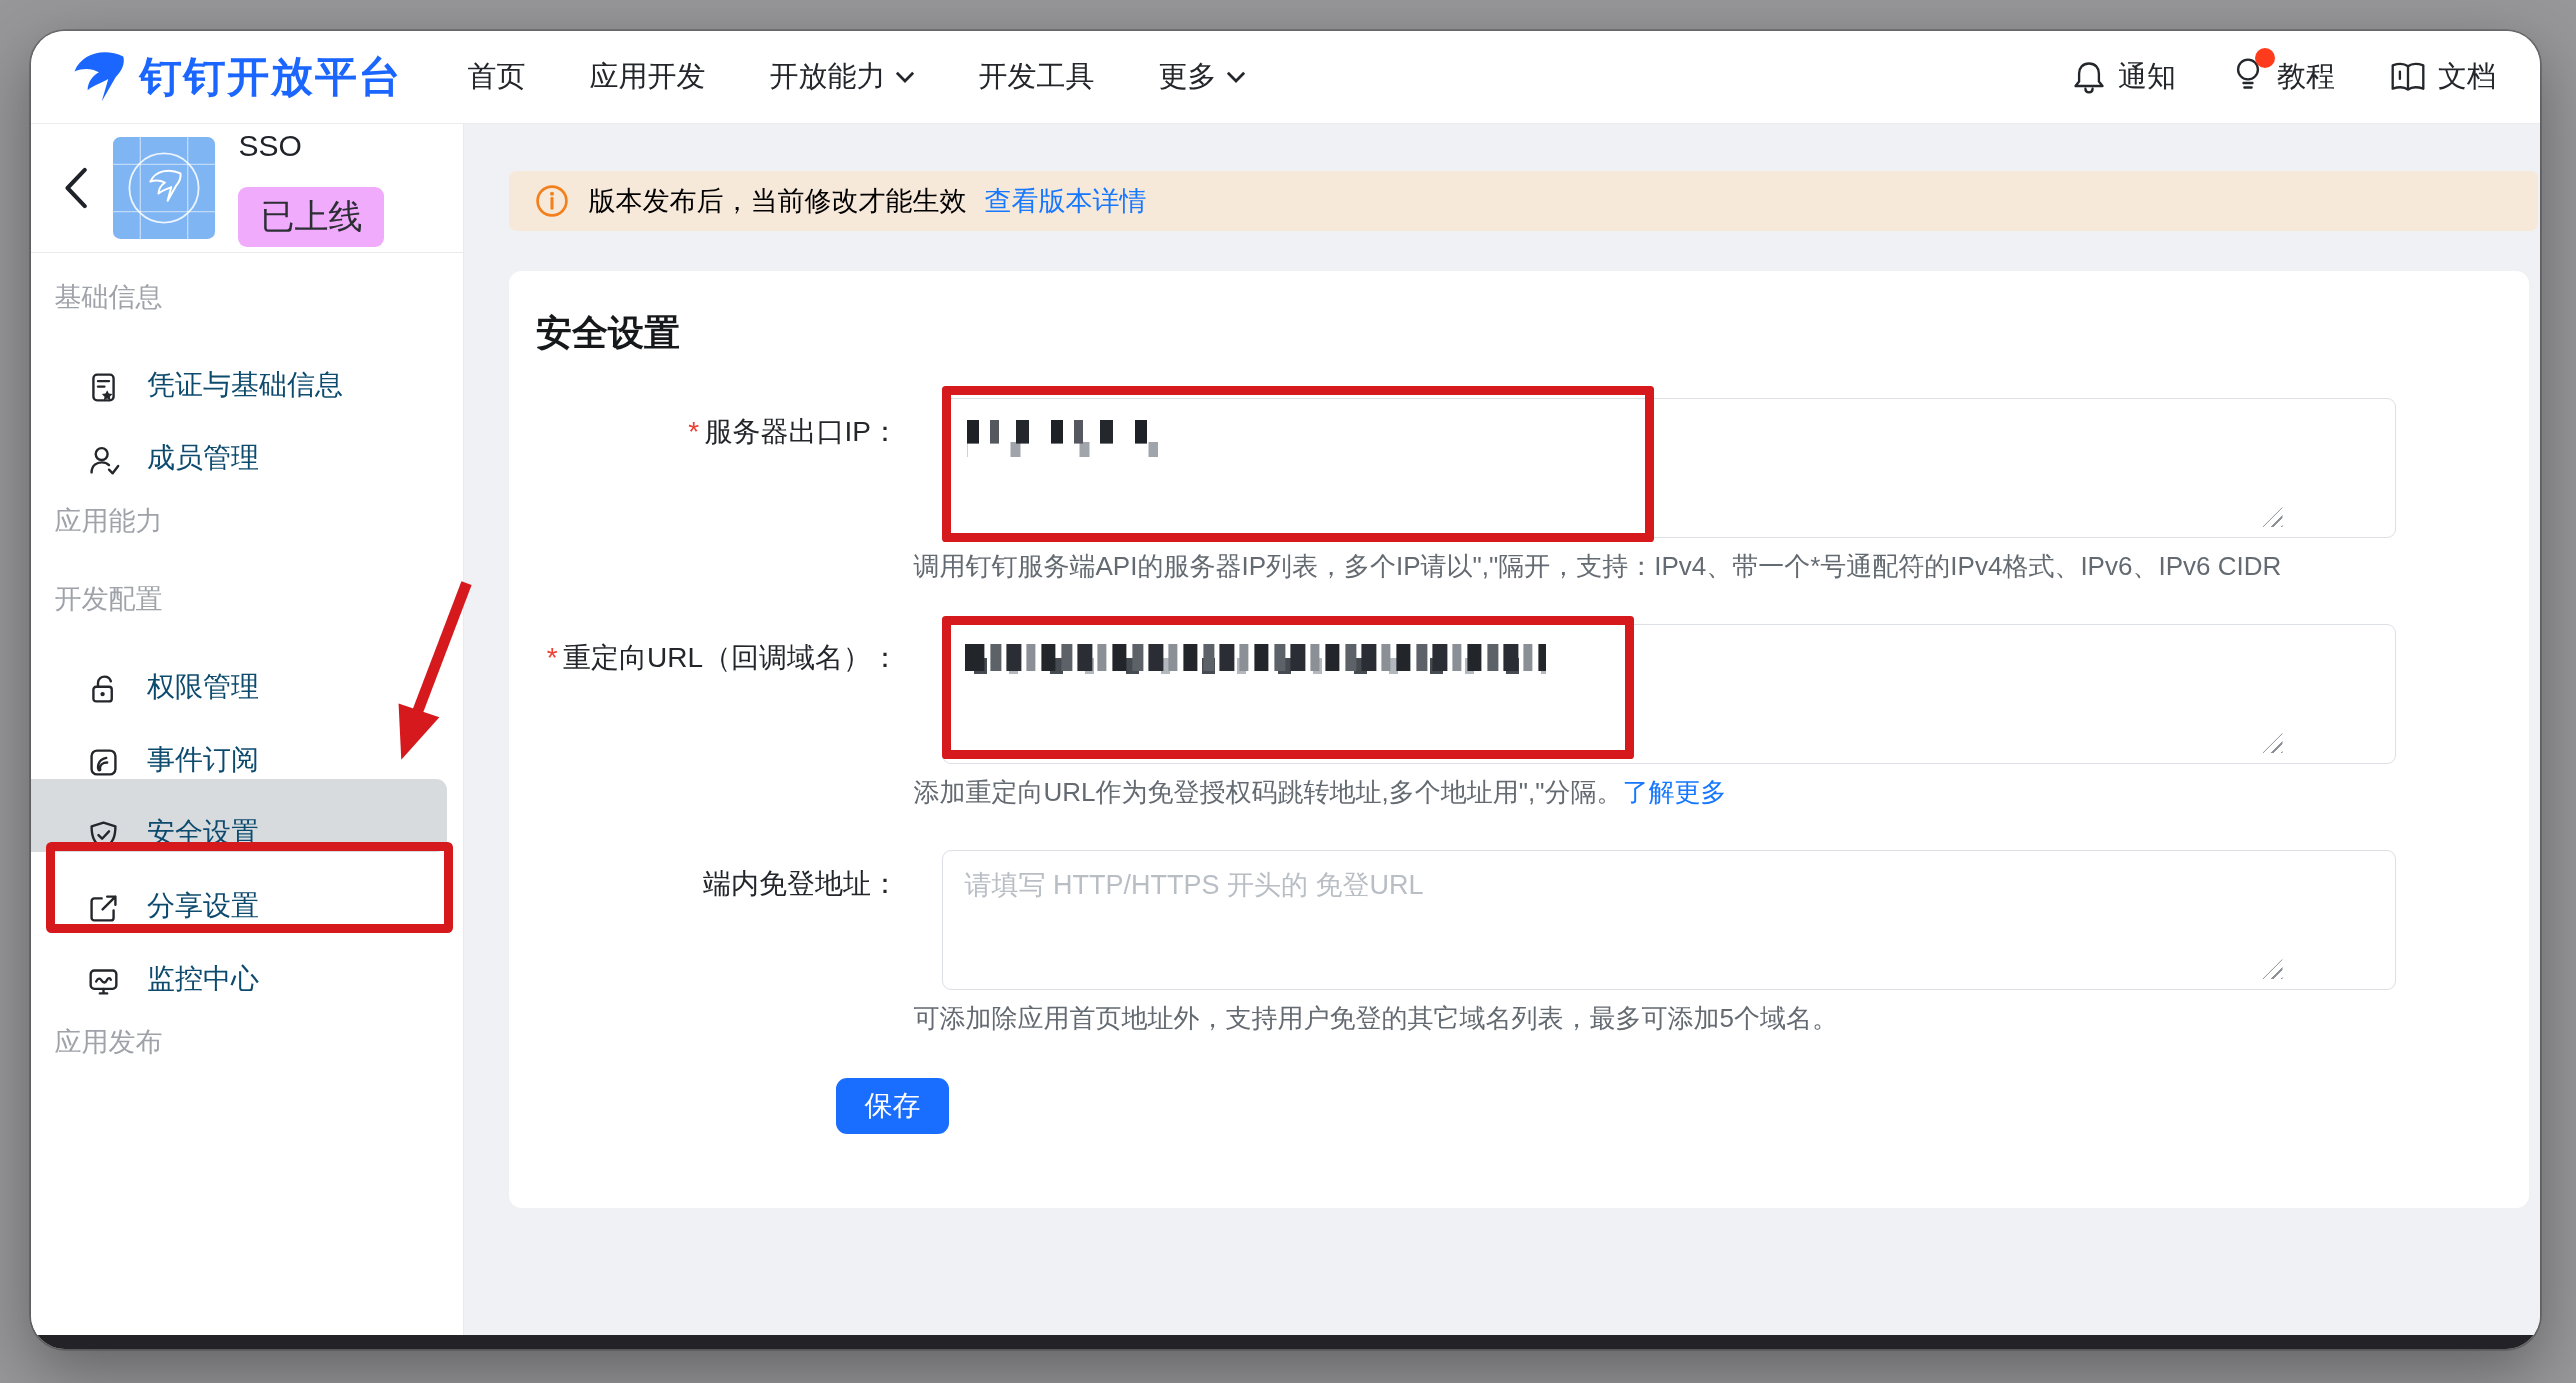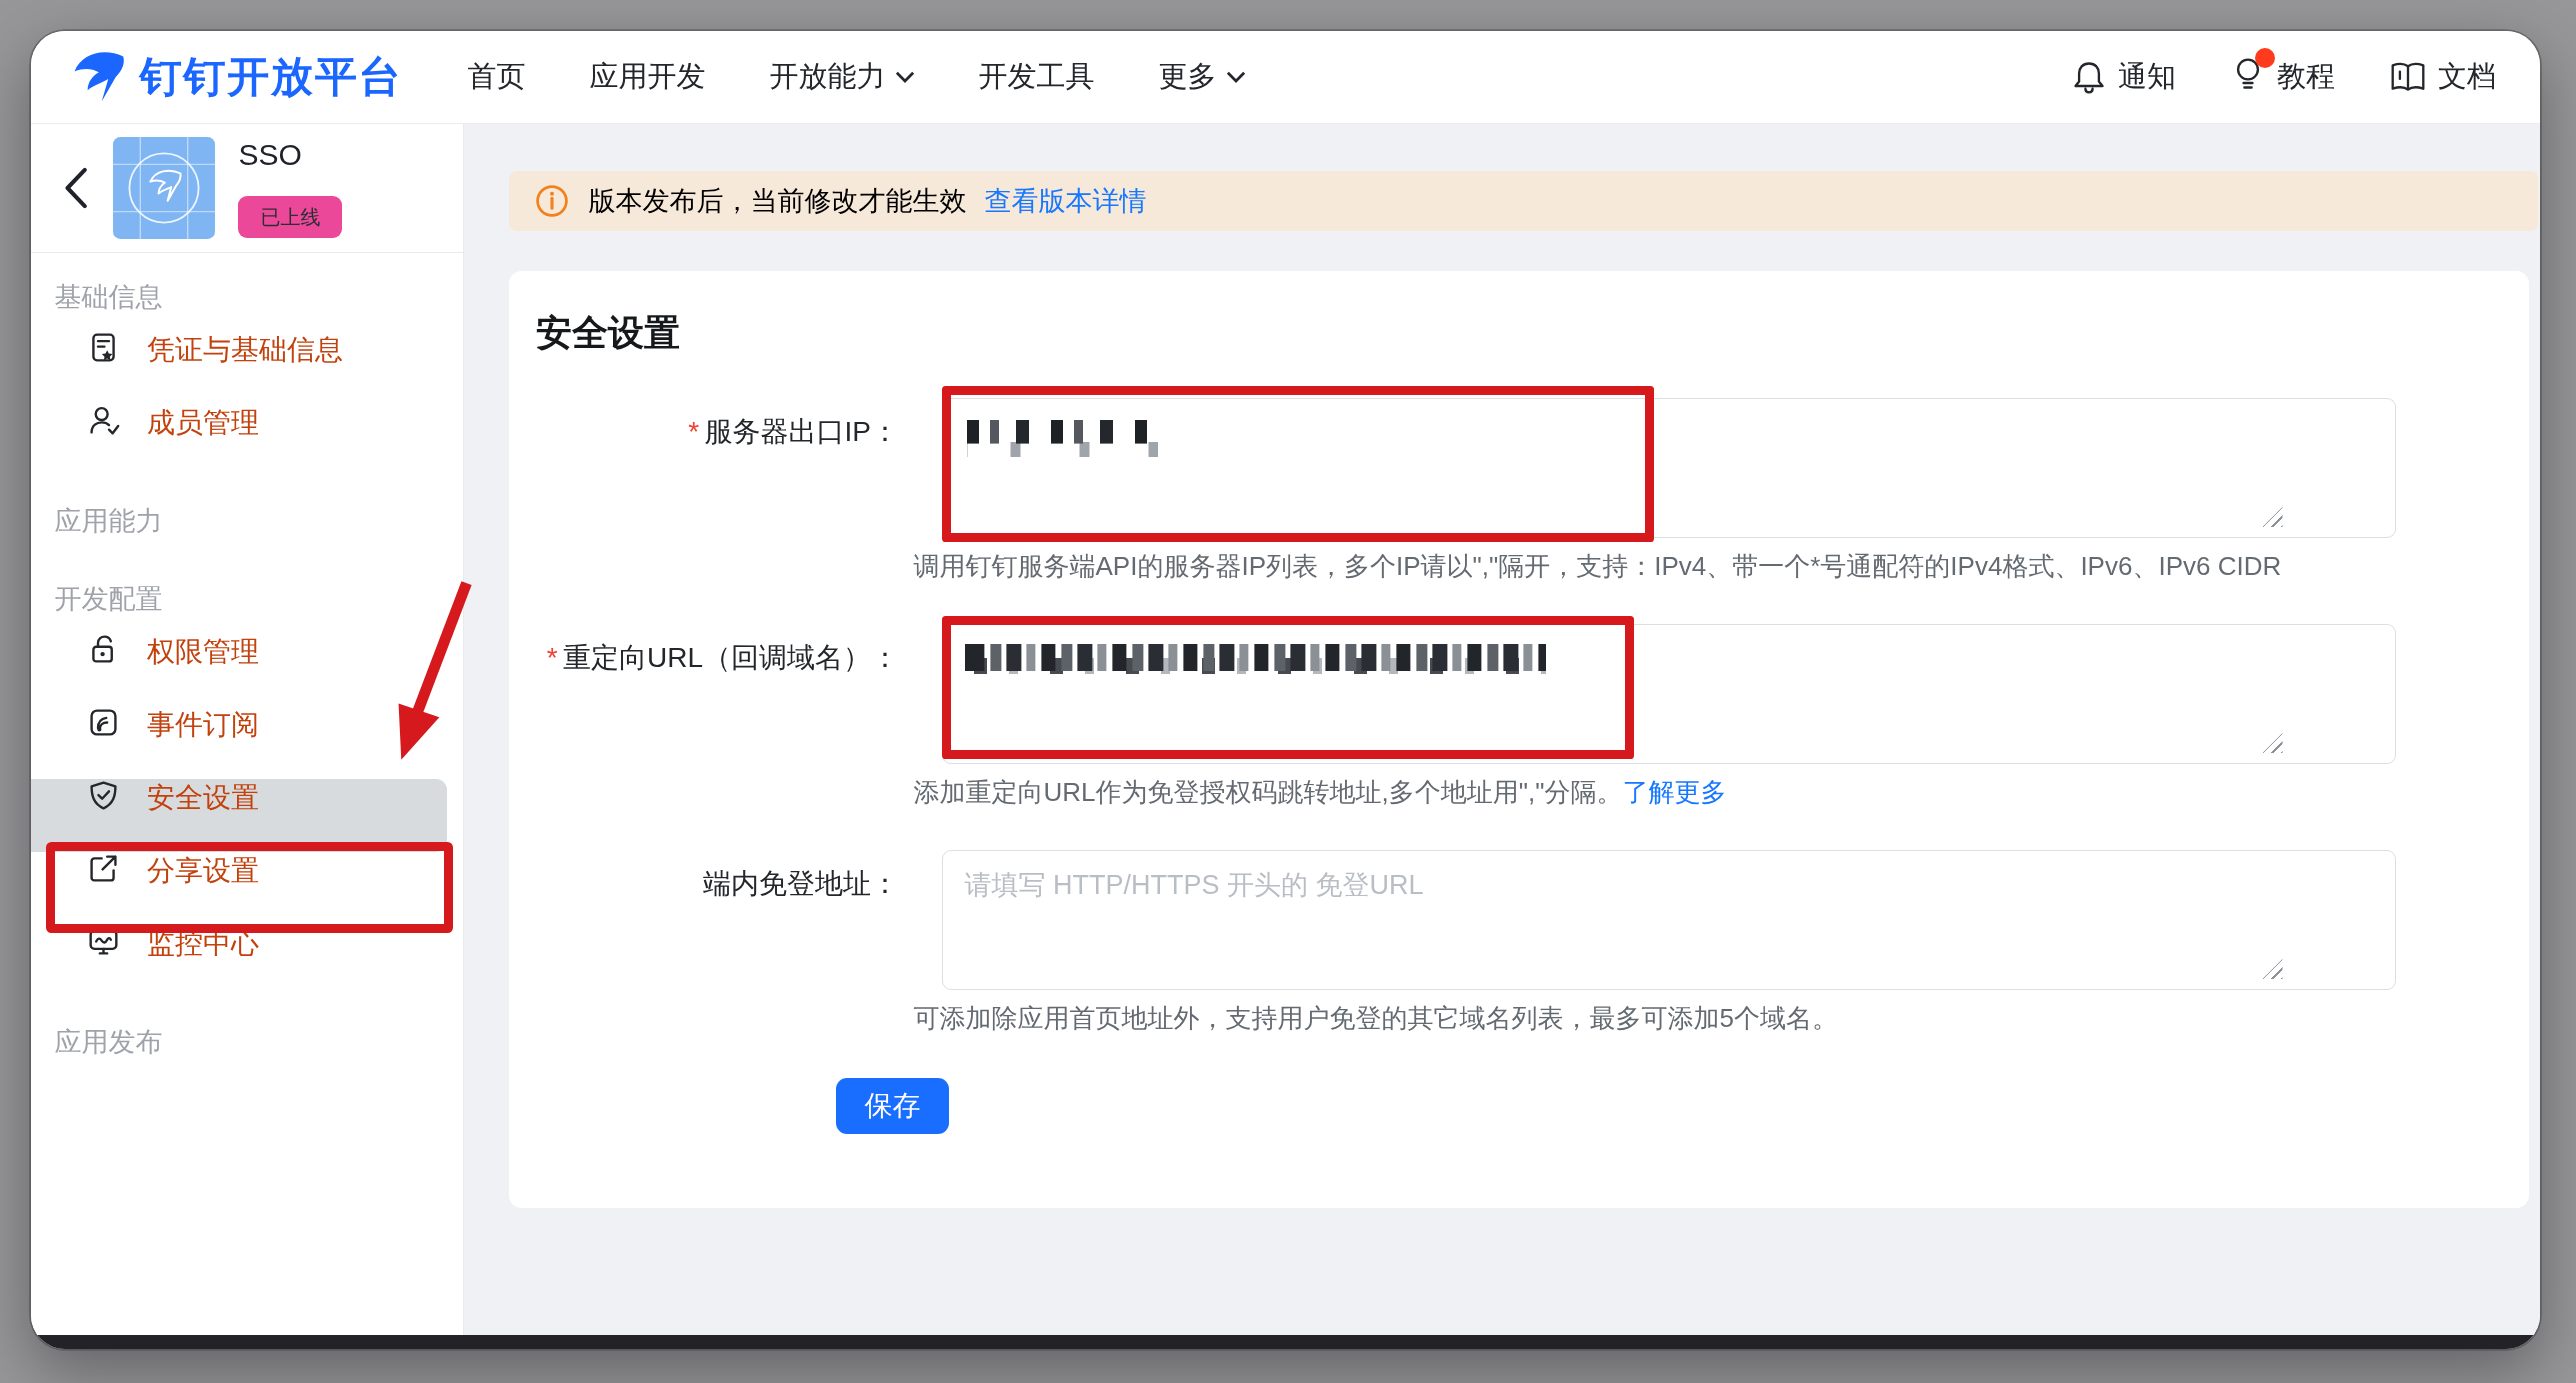--- a/index.html
+++ b/index.html
@@ -37,24 +37,24 @@
   
   .body-row { display:flex; height:1211px; }
   
   .sidebar { width:433px; background:#fff; border-right:1.8px solid #e8eaec; position:relative; flex:none; }
   .app-header { height:129px; display:flex; align-items:center; padding:0 18px 0 23.6px; border-bottom:1.8px solid #e8eaec; }
   .back-chev { width:42px; height:54px; flex:none; margin-right:16.3px; cursor:pointer; display:flex; align-items:center; justify-content:center; }
   .app-icon { width:102px; height:102px; border-radius:7.3px; background:#7fb5f3; position:relative; flex:none; overflow:hidden; }
   .app-icon .gridlines { position:absolute; inset:0; }
   .app-meta { margin-left:23.6px; display:flex; flex-direction:column; gap:24px; }
   .app-name { font-size:30px; color:#1f2329; font-weight:500; }
-  .app-badge { background:#ec4899; color:#2b2e33; font-size:20px; padding:7.3px 22px; border-radius:9px; width:max-content; }
+  .app-badge { background:#f0abfc; color:#2b2e33; font-size:34px; padding:7.3px 22px; border-radius:9px; width:max-content; }
   .side-nav { padding-top:0; }
   .section-label { padding:23.6px 0 14.5px 23.6px; font-size:27px; line-height:40px; color:#9fa3a9; }
-  .item { height:73px; display:flex; align-items:flex-start; gap:27px; padding-left:56px; font-size:28px; color:#c2410c; cursor:pointer; position:relative; }
+  .item { height:73px; display:flex; align-items:flex-end; gap:27px; padding-left:56px; font-size:28px; color:#0c4a6e; cursor:pointer; position:relative; }
   .item svg { flex:none; }
   .item.selected { background:#d8dbde; margin-right:16.3px; border-radius:0 11px 11px 0; }
   
   .annot-box-side {
     position:absolute; left:14.5px; top:718px; width:407px; height:91px;
     border:9px solid #d5191d; border-radius:5.4px; z-index:6; pointer-events:none;
   }
   
   .annot-arrow { position:absolute; left:352px; top:543px; width:100px; height:213px; z-index:30; pointer-events:none; }
   

